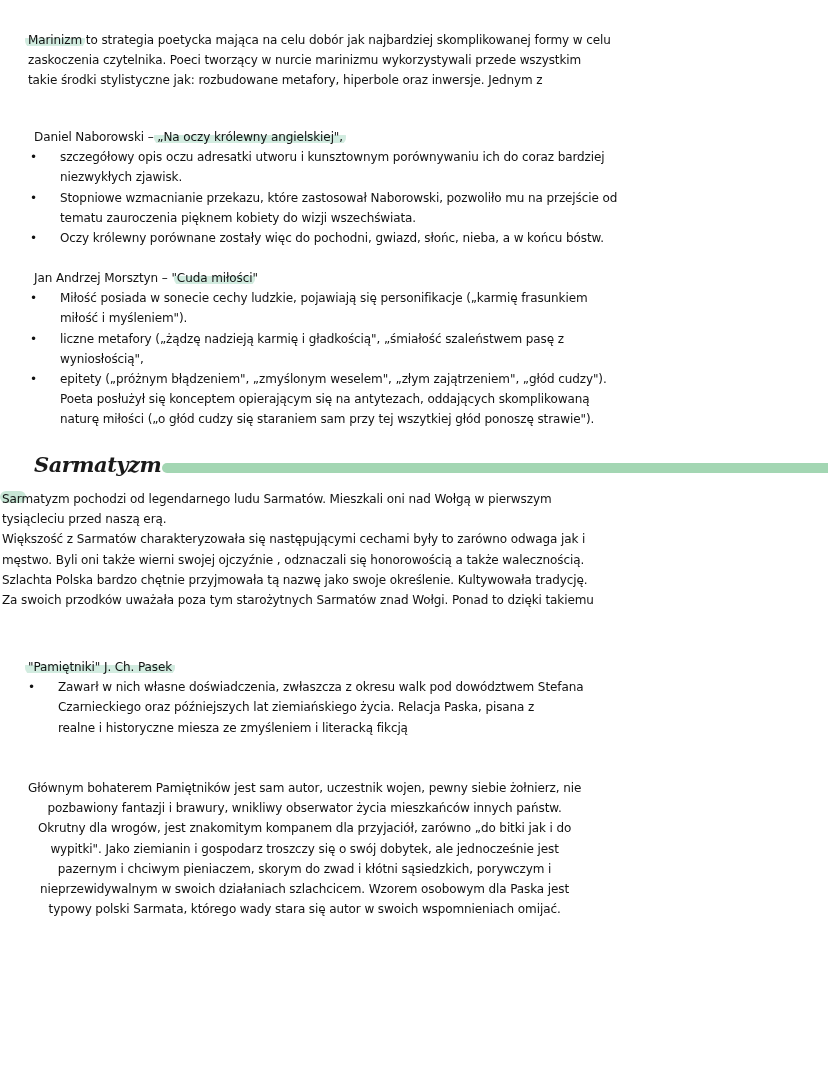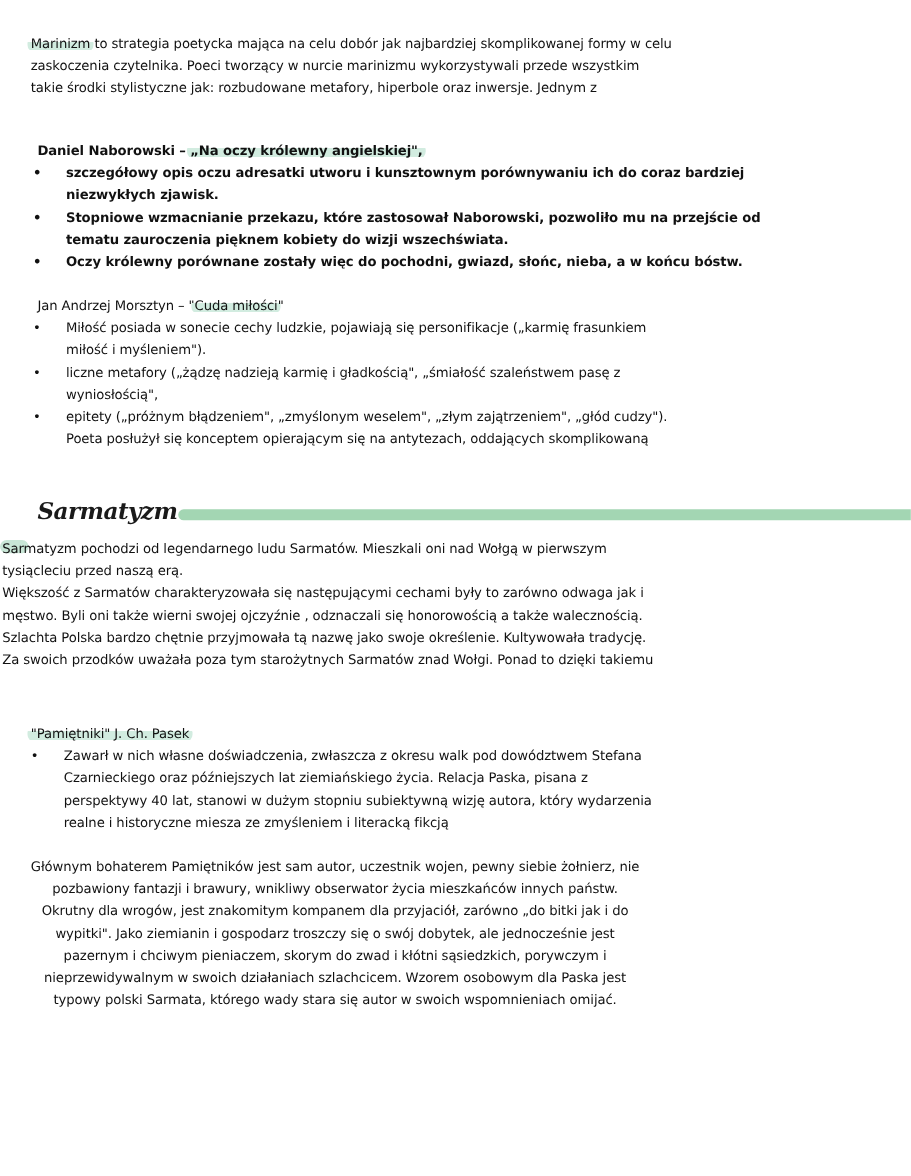--- a/index.html
+++ b/index.html
@@ -18,21 +18,21 @@
 </style>
 </head>
 <body>
 
 <div class="txt" style="left:28px; top:30px;">
   <span class="line"><span class="hl">Marinizm</span><span> to strategia poetycka mająca na celu dobór jak najbardziej skomplikowanej formy w celu</span></span>
   <span class="line">zaskoczenia czytelnika. Poeci tworzący w nurcie marinizmu wykorzystywali przede wszystkim</span>
   <span class="line">takie środki stylistyczne jak: rozbudowane metafory, hiperbole oraz inwersje. Jednym z</span>
 </div>
 
-<div class="txt" style="left:34px; top:127px;font-weight:bold;">
+<div class="txt" style="left:34px; top:127px;">
   <span class="line"><span>Daniel Naborowski – </span><span class="hl">„Na oczy królewny angielskiej",</span></span>
   <ul class="blist" style="margin-left:-4px;">
     <li>
         <span class="bullet">•</span>
       <span class="line"> szczegółowy opis oczu adresatki utworu i kunsztownym porównywaniu ich do coraz bardziej</span>
       <span class="line">niezwykłych zjawisk.</span>
       </li>
     <li>
         <span class="bullet">•</span>
       <span class="line">Stopniowe wzmacnianie przekazu, które zastosował Naborowski, pozwoliło mu na przejście od</span>
@@ -55,20 +55,21 @@
       </li>
     <li>
         <span class="bullet">•</span>
       <span class="line">liczne metafory („żądzę nadzieją karmię i gładkością", „śmiałość szaleństwem pasę z</span>
       <span class="line">wyniosłością",</span>
       </li>
     <li>
         <span class="bullet">•</span>
       <span class="line">epitety („próżnym błądzeniem", „zmyślonym weselem", „złym zajątrzeniem", „głód cudzy").</span>
       <span class="line">Poeta posłużył się konceptem opierającym się na antytezach, oddających skomplikowaną</span>
+      <span class="line">naturę miłości („o głód cudzy się staraniem sam przy tej wszytkiej głód ponoszę strawie").</span>
       </li>
   </ul>
 </div>
 
 <div class="heading">Sarmatyzm</div>
 <div class="decor-bar"></div>
 <div class="dot-hl"></div>
 
 <div class="txt" style="left:2px; top:489px;">
   <span class="line"><span>Sarmatyzm</span><span> pochodzi od legendarnego ludu Sarmatów. Mieszkali oni nad Wołgą w pierwszym</span></span>
@@ -79,21 +80,20 @@
   <span class="line">Za swoich przodków uważała poza tym starożytnych Sarmatów znad Wołgi. Ponad to dzięki takiemu</span>
 </div>
 
 <div class="txt" style="left:28px; top:657px;">
   <span class="line"><span class="hl">"Pamiętniki" J. Ch. Pasek</span></span>
   <ul class="blist">
     <li>
         <span class="bullet">•</span>
       <span class="line">Zawarł w nich własne doświadczenia, zwłaszcza z okresu walk pod dowództwem Stefana</span>
       <span class="line">Czarnieckiego oraz późniejszych lat ziemiańskiego życia. Relacja Paska, pisana z</span>
-      <span class="line">perspektywy 40 lat, stanowi w dużym stopniu subiektywną wizję autora, który wydarzenia</span>
       <span class="line">realne i historyczne miesza ze zmyśleniem i literacką fikcją</span>
       </li>
   </ul>
 </div>
 
 <div class="txt" style="left:28px; top:778px;text-align:center;">
   <span class="line">Głównym bohaterem Pamiętników jest sam autor, uczestnik wojen, pewny siebie żołnierz, nie</span>
   <span class="line">pozbawiony fantazji i brawury, wnikliwy obserwator życia mieszkańców innych państw.</span>
   <span class="line">Okrutny dla wrogów, jest znakomitym kompanem dla przyjaciół, zarówno „do bitki jak i do</span>
   <span class="line">wypitki". Jako ziemianin i gospodarz troszczy się o swój dobytek, ale jednocześnie jest</span>

